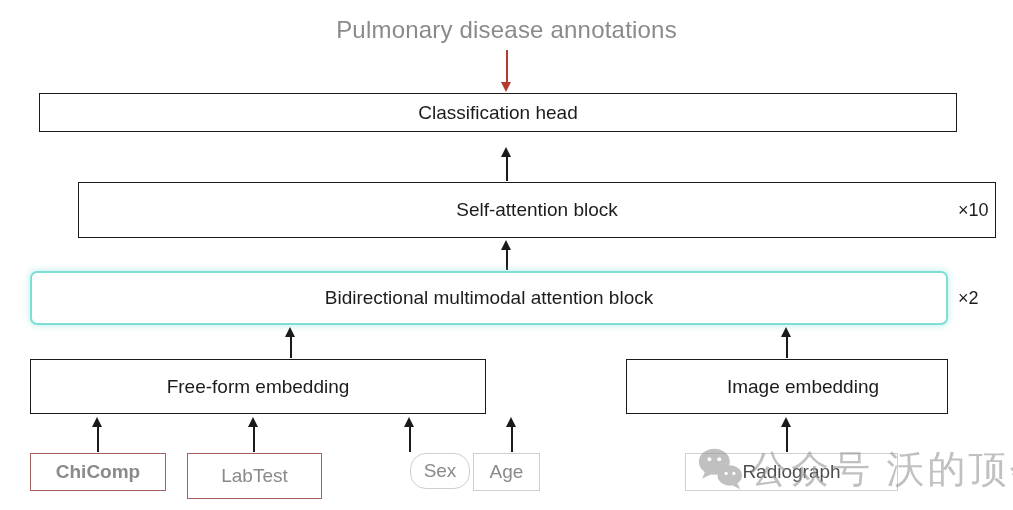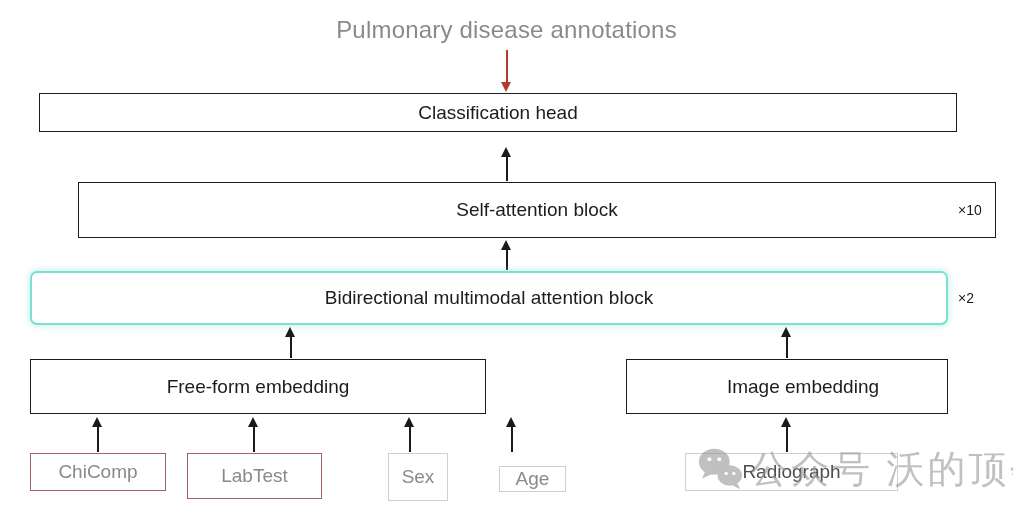--- a/index.html
+++ b/index.html
@@ -26,21 +26,21 @@
     border:1.6px solid var(--box-border);
     display:flex;align-items:center;justify-content:center;
     font-size:19px;color:#1c1c1c;
   }
   .block.cyan{
     border:2px solid var(--accent-cyan);
     box-shadow:0 0 6px 1px rgba(125,223,212,0.45);
   }
   .multiplier{
     position:absolute;display:flex;align-items:center;
-    font-size:14px;color:#1c1c1c;
+    font-size:18px;color:#1c1c1c;
   }
   .inputbox{
     position:absolute;box-sizing:border-box;background:#ffffff;
     border:1.4px solid var(--input-border-gray);
     display:flex;align-items:center;justify-content:center;
     font-size:19px;color:var(--input-text-gray);
   }
   .inputbox.red{border-color:var(--input-border-red);}
   .inputbox.dark{color:#4d4d4d;}
   .arrow{position:absolute;width:2px;background:var(--box-border);}
@@ -119,30 +119,30 @@
   <div class="arrow up" style="left:409px;top:427px;height:25px;">
       <span class="head"></span>
     </div>
   <div class="arrow up" style="left:511px;top:427px;height:25px;">
       <span class="head"></span>
     </div>
   <div class="arrow up" style="left:786px;top:427px;height:25px;">
       <span class="head"></span>
     </div>
 
-  <div class="inputbox red" style="left:30px;top:453px;width:136px;height:38px;">
+  <div class="inputbox red" style="left:30px;top:453px;width:136px;height:38px;font-weight:bold;">
     <span>ChiComp</span>
   </div>
   <div class="inputbox red" style="left:187px;top:453px;width:135px;height:46px;">
     <span>LabTest</span>
   </div>
-  <div class="inputbox" style="left:388px;top:453px;width:60px;height:48px;">
+  <div class="inputbox" style="left:410px;top:453px;width:60px;height:36px;border-radius:16px;">
     <span>Sex</span>
   </div>
-  <div class="inputbox" style="left:499px;top:453px;width:67px;height:26px;margin-top:13px;">
+  <div class="inputbox" style="left:473px;top:453px;width:67px;height:38px;">
     <span>Age</span>
   </div>
   <div class="inputbox dark" style="left:685px;top:453px;width:213px;height:38px;">
     <span>Radiograph</span>
   </div>
 
   <div class="watermark">
     <svg width="52" height="52" viewBox="0 0 64 64">
       <g fill="#8e8e8e">
         <ellipse cx="25" cy="23" rx="19" ry="16"></ellipse>

